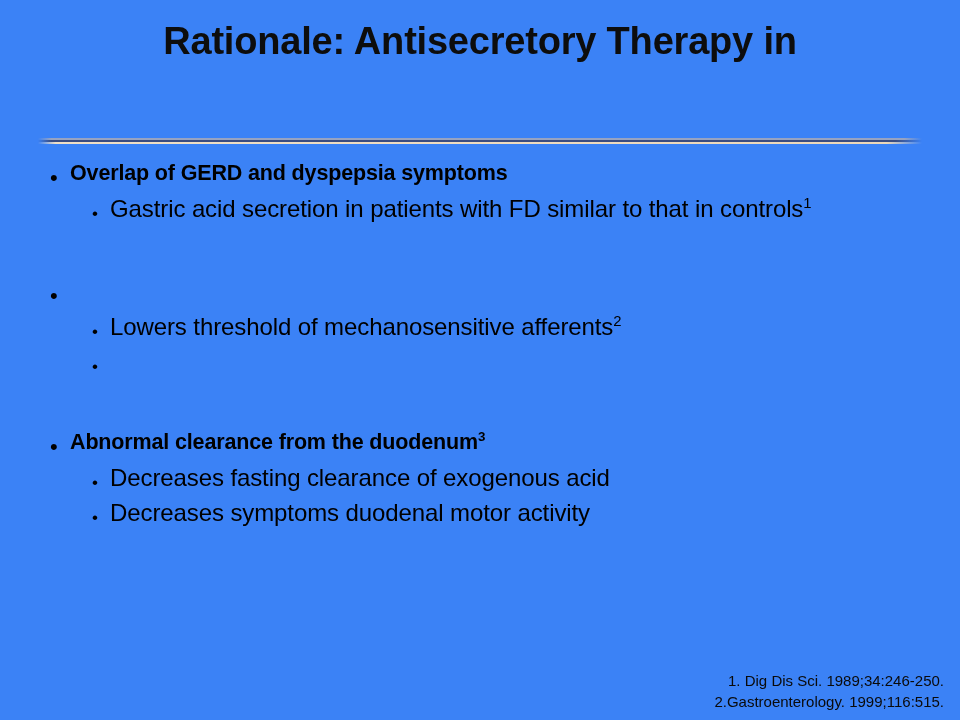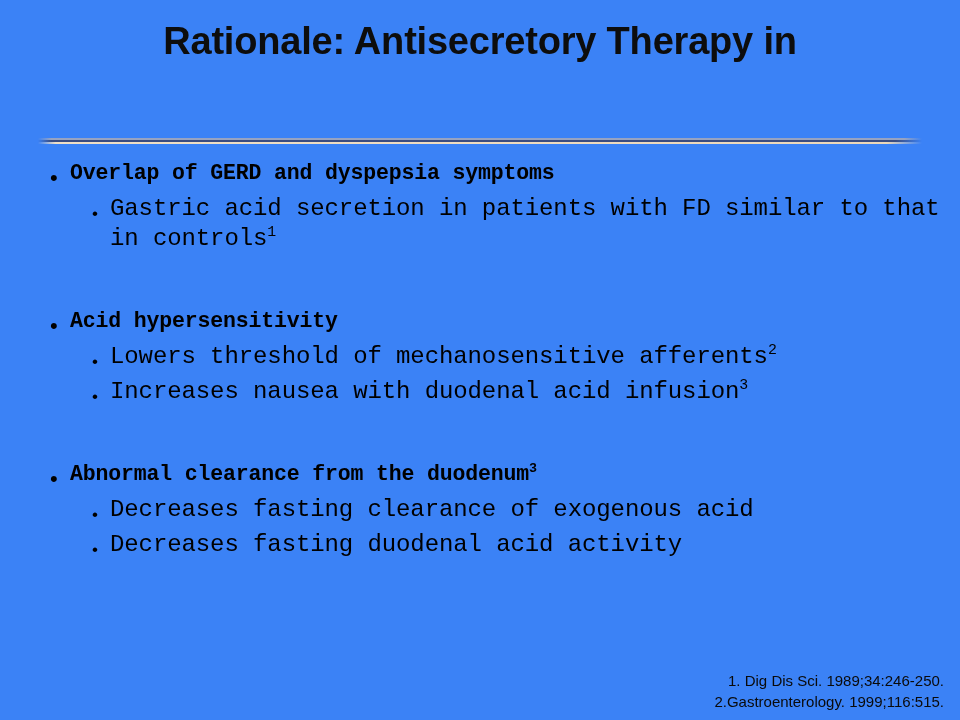--- a/index.html
+++ b/index.html
@@ -115,21 +115,20 @@
     padding-top: 9px;
   }
   .bullet-level-2 .marker {
     font-size: 17px;
     width: 18px;
     padding-top: 11px;
   }
   .bullet-text {
     flex: 1 1 auto;
     color: #000000;
-    font-family: Liberation Mono, monospace;
   }
   .bullet-level-1 .bullet-text {
     font-size: 21.5px;
     font-weight: bold;
     line-height: 30px;
     letter-spacing: -0.15px;
   }
   .bullet-level-2 .bullet-text {
     font-size: 24px;
     font-weight: normal;
@@ -184,51 +183,49 @@
     <div class="sp-gap"></div>
 
     <div class="bullet-row bullet-level-2">
       <span class="marker">•</span>
       <span class="bullet-text"><span>Gastric acid secretion in patients with FD similar to that in controls</span><sup>1</sup></span>
     </div>
     <div class="sp-h1"></div>
 
     <div class="bullet-row bullet-level-1">
       <span class="marker">•</span>
-      <span class="bullet-text"><span>Acid hypersensitivity</span><sup></sup></span>
     </div>
     <div class="sp-gap"></div>
 
     <div class="bullet-row bullet-level-2">
       <span class="marker">•</span>
       <span class="bullet-text"><span>Lowers threshold of mechanosensitive afferents</span><sup>2</sup></span>
     </div>
     <div class="sp-gap"></div>
 
     <div class="bullet-row bullet-level-2">
       <span class="marker">•</span>
-      <span class="bullet-text"><span>Increases nausea with duodenal acid infusion</span><sup>3</sup></span>
     </div>
     <div class="sp-h2"></div>
 
     <div class="bullet-row bullet-level-1">
       <span class="marker">•</span>
       <span class="bullet-text"><span>Abnormal clearance from the duodenum</span><sup>3</sup></span>
     </div>
     <div class="sp-gap"></div>
 
     <div class="bullet-row bullet-level-2">
       <span class="marker">•</span>
       <span class="bullet-text"><span>Decreases fasting clearance of exogenous acid</span><sup></sup></span>
     </div>
     <div class="sp-gap"></div>
 
     <div class="bullet-row bullet-level-2">
       <span class="marker">•</span>
-      <span class="bullet-text"><span>Decreases fasting duodenal acid activity</span><sup></sup></span>
+      <span class="bullet-text"><span>Decreases symptoms duodenal motor activity</span><sup></sup></span>
     </div>
 
   </div>
 
   <div class="references">
     <div>1. Dig Dis Sci. 1989;34:246-250.</div>
     <div>2.Gastroenterology. 1999;116:515.</div>
   </div>
 
 </div>

